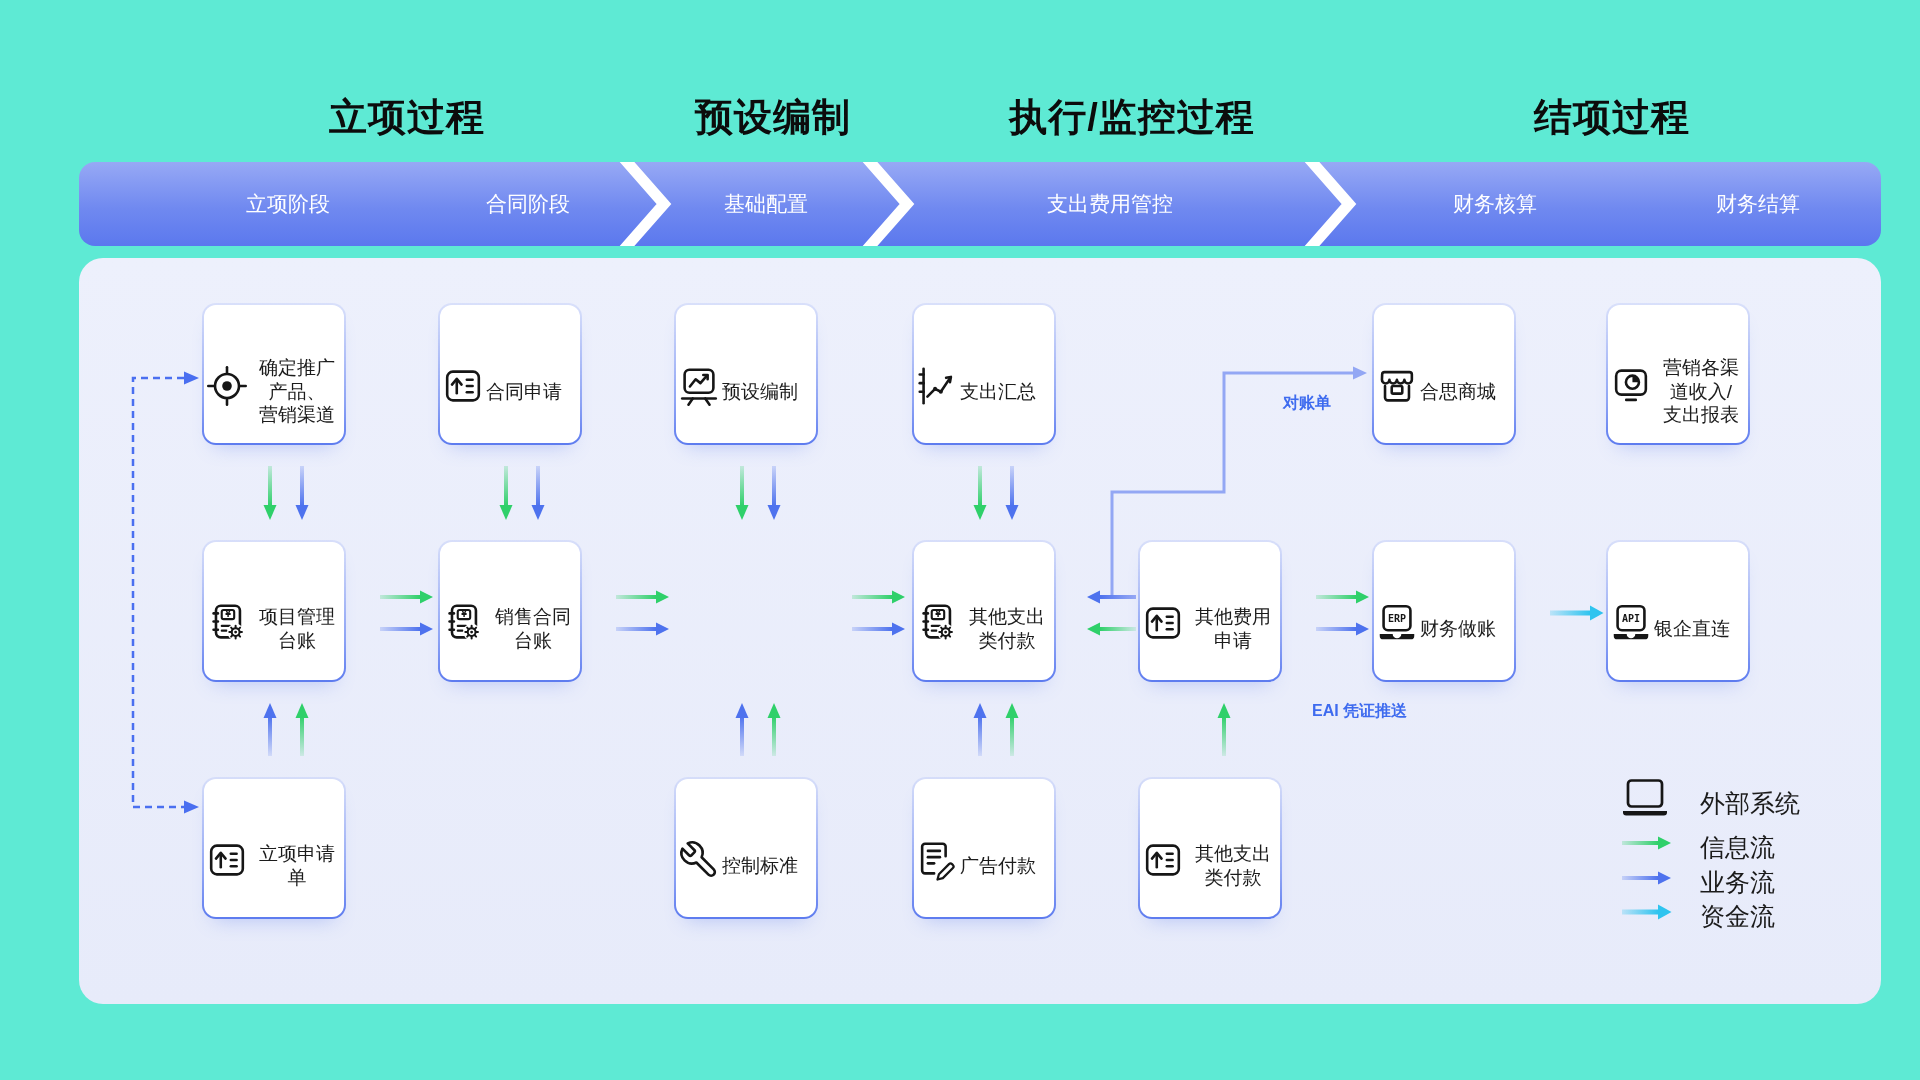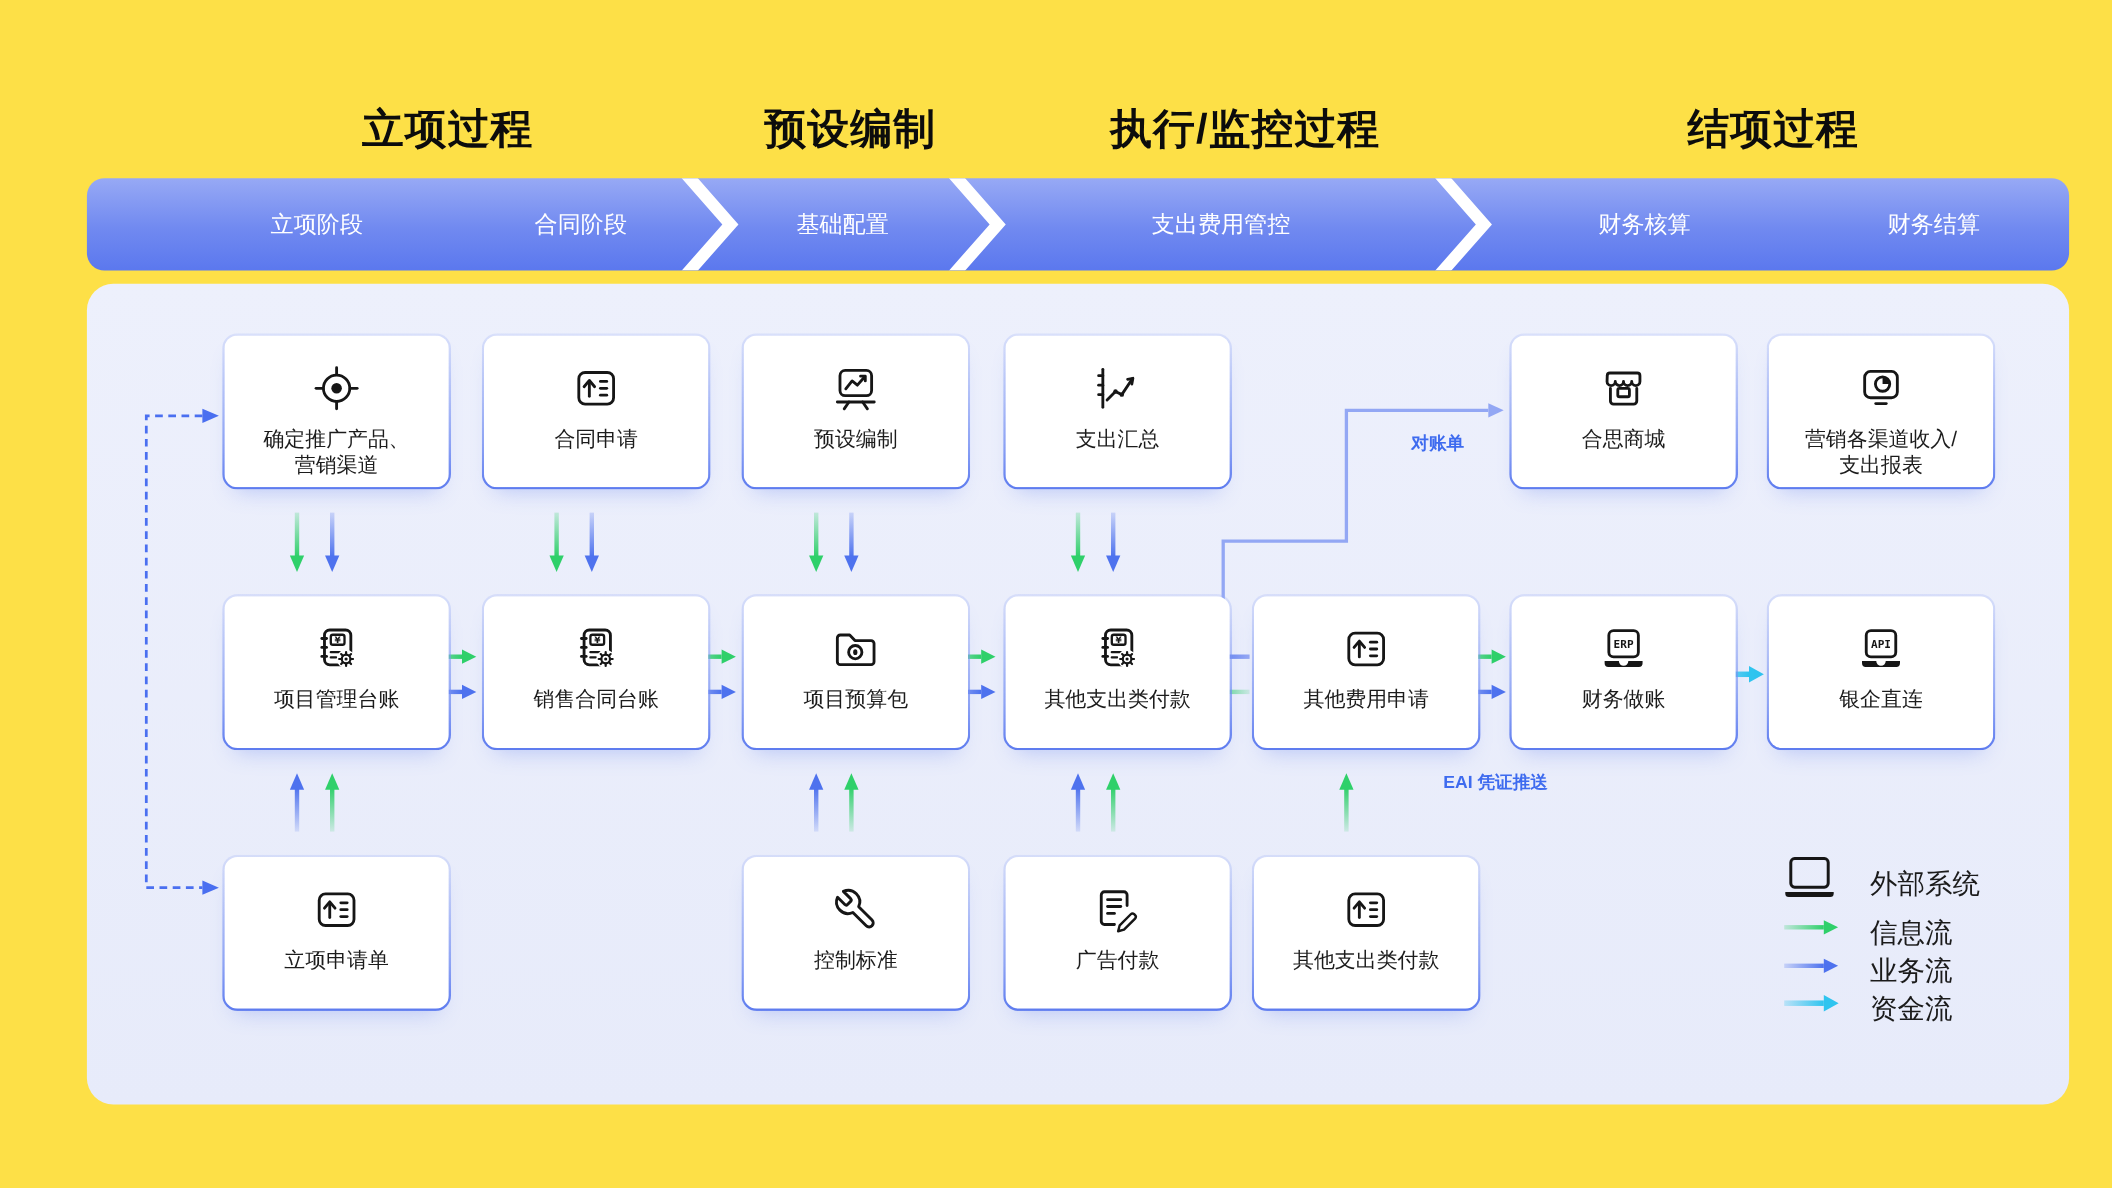--- a/index.html
+++ b/index.html
@@ -1,31 +1,31 @@
 <!DOCTYPE html>
 <html><head>
 <meta charset="utf-8">
 <style>
   html,body{margin:0;padding:0;background:#fff;}
-  .canvas{position:relative;width:1920px;height:1080px;background:#fde047;overflow:hidden;
+  .canvas{position:relative;width:1920px;height:1080px;background:#5eead4;overflow:hidden;
           font-family:"Liberation Sans","DejaVu Sans",sans-serif;}
   .phase-title{position:absolute;top:92px;transform:translateX(-50%);font-size:38px;font-weight:700;
                color:#0c0c0c;letter-spacing:1px;white-space:nowrap;}
   .banner{position:absolute;left:79px;top:162px;width:1802px;height:84px;border-radius:16px;
           background:linear-gradient(180deg,#97a9f5 0%,#7089f0 55%,#5b78ee 100%);overflow:hidden;}
   .banner svg{position:absolute;left:0;top:0;}
   .stage{position:absolute;top:50%;transform:translate(-50%,-50%);font-size:21px;font-weight:500;
          color:#ffffff;white-space:nowrap;}
   .panel{position:absolute;left:79px;top:258px;width:1802px;height:746px;border-radius:24px;
          background:linear-gradient(180deg,#edf0fc 0%,#e7ebfa 100%);}
-  .node{position:absolute;width:208px;height:142px;border-radius:14px;border:2px solid transparent;
+  .node{position:absolute;width:144px;height:142px;border-radius:14px;border:2px solid transparent;
         background:linear-gradient(#fff,#fff) padding-box,
                    linear-gradient(180deg,rgba(160,178,246,0.25) 0%,rgba(110,138,242,0.75) 70%,#5d7bef 100%) border-box;
         box-shadow:0 12px 20px -12px rgba(93,123,239,0.38);
-        display:flex;flex-direction:column;align-items:center;padding-top:24px;box-sizing:border-box;}
+        display:flex;flex-direction:row;align-items:center;padding-top:24px;box-sizing:border-box;}
   .node .icon{height:48px;display:flex;align-items:center;justify-content:center;}
   .node .label{margin-top:11px;font-size:19px;font-weight:500;color:#1c1c1c;text-align:center;
                white-space:pre-line;line-height:1.25;}
   .connectors{position:absolute;left:0;top:0;pointer-events:none;}
   .edge-label{position:absolute;font-size:16px;font-weight:700;color:#3e6bef;white-space:nowrap;}
   .edge-label.center{transform:translateX(-50%);}
   .legend-icon{position:absolute;left:1620px;top:777px;}
   .legend-text{position:absolute;left:1700px;font-size:25px;font-weight:500;color:#1b1b1b;white-space:nowrap;}
   .ic{stroke:#161616;stroke-width:2.7;fill:none;stroke-linecap:round;stroke-linejoin:round;}
 </style>
@@ -304,30 +304,20 @@
             <line x1="28.3" y1="28.8" x2="29.9" y2="30.4"></line>
           <line x1="36.1" y1="30.4" x2="37.7" y2="28.8"></line>
             <line x1="28.3" y1="38.2" x2="29.9" y2="36.6"></line>
           <circle cx="33" cy="33.5" r="1.5" fill="#161616" stroke="none"></circle>
         </g>
       </svg>
     </div>
     <div class="label">销售合同台账</div>
   </div>
 
-  <div class="node" style="left:674px;top:540px">
-    <div class="icon">
-      <svg width="46" height="46" viewBox="0 0 48 48" class="ic">
-        <path d="M6.5,36 V13.5 a2.8,2.8 0 0 1 2.8,-2.8 h8.9 l5,5.3 h15.3 a2.8,2.8 0 0 1 2.8,2.8 V36 a2.8,2.8 0 0 1 -2.8,2.8 H9.3 A2.8,2.8 0 0 1 6.5,36 Z"></path>
-        <circle cx="23.5" cy="27" r="6.3"></circle>
-        <ellipse cx="23.5" cy="27" rx="2" ry="2.7" fill="#161616" stroke="none"></ellipse>
-      </svg>
-    </div>
-    <div class="label">项目预算包</div>
-  </div>
 
   <div class="node" style="left:912px;top:540px">
     <div class="icon">
       <svg width="46" height="46" viewBox="0 0 48 48" class="ic">
         <rect x="12.5" y="6" width="25" height="33" rx="5"></rect>
         <line x1="10" y1="14" x2="14.5" y2="14"></line>
           <line x1="10" y1="22.5" x2="14.5" y2="22.5"></line>
           <line x1="10" y1="31" x2="14.5" y2="31"></line>
         <rect x="18.5" y="10.5" width="13" height="9.5" rx="2" stroke-width="2.2"></rect>
         <text x="25" y="18.2" font-size="8.5" font-weight="bold" text-anchor="middle" fill="#161616" stroke="none" font-family="'DejaVu Sans',sans-serif">¥</text>

